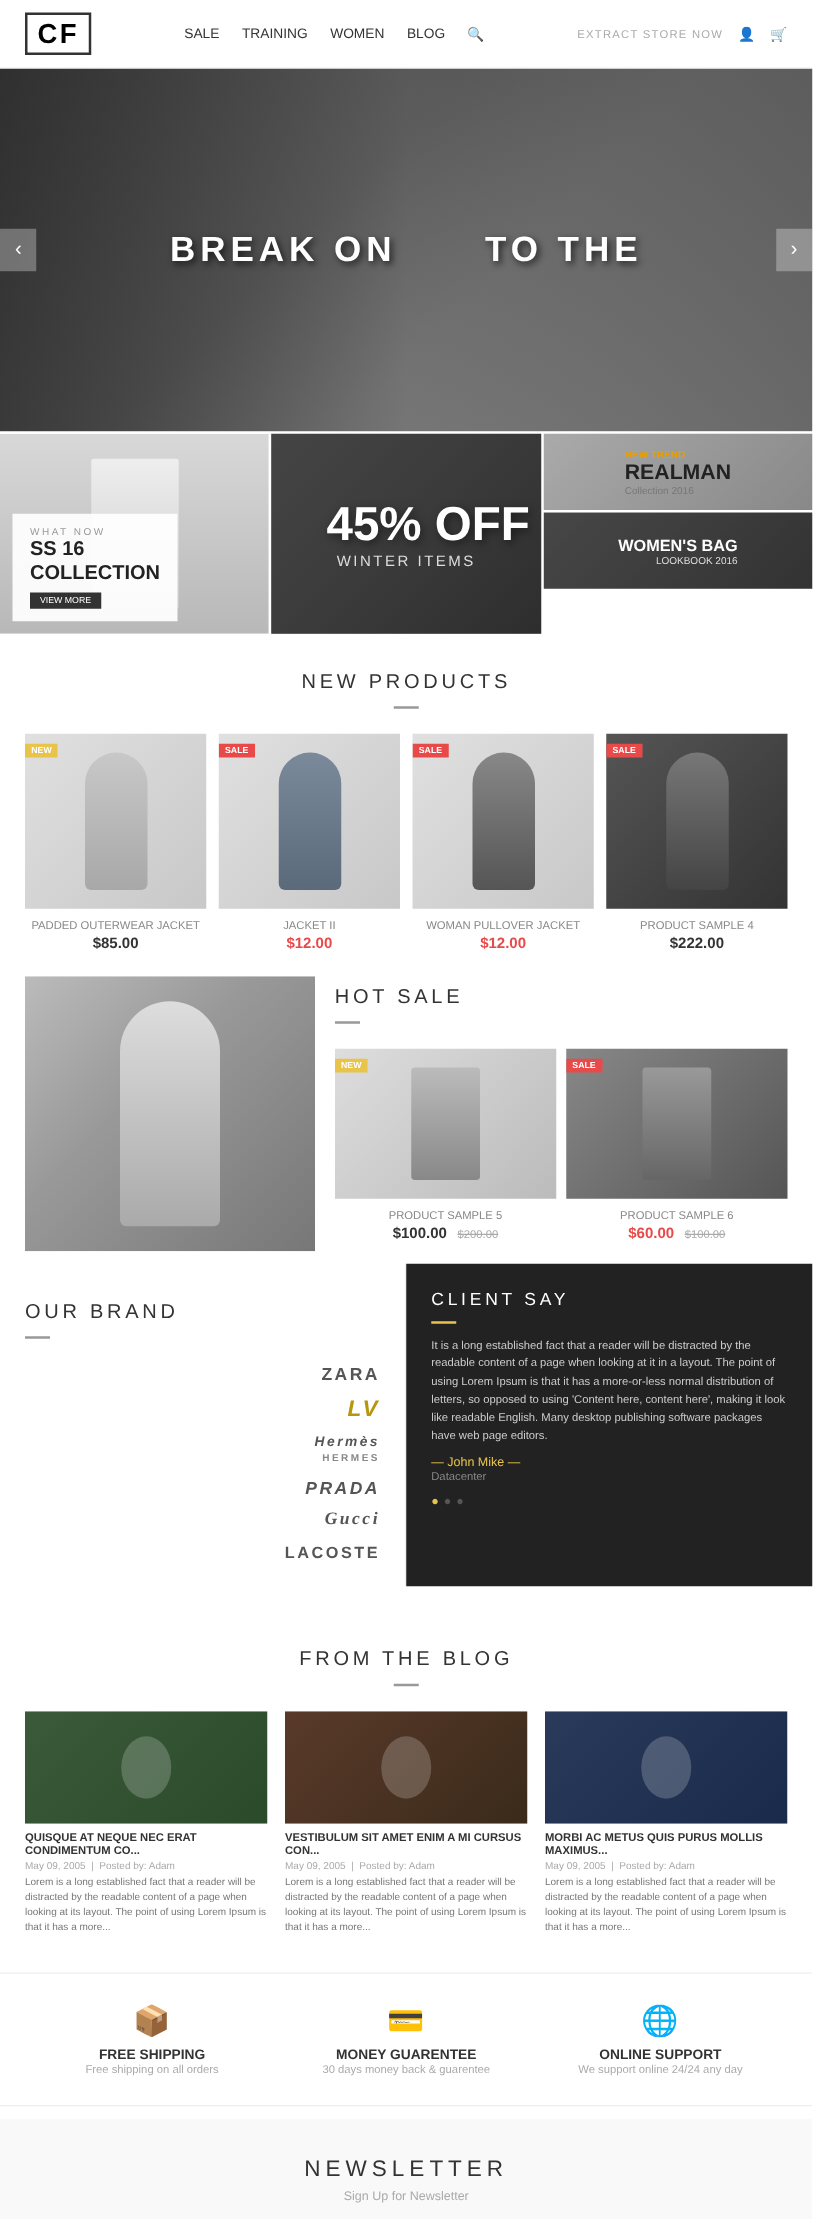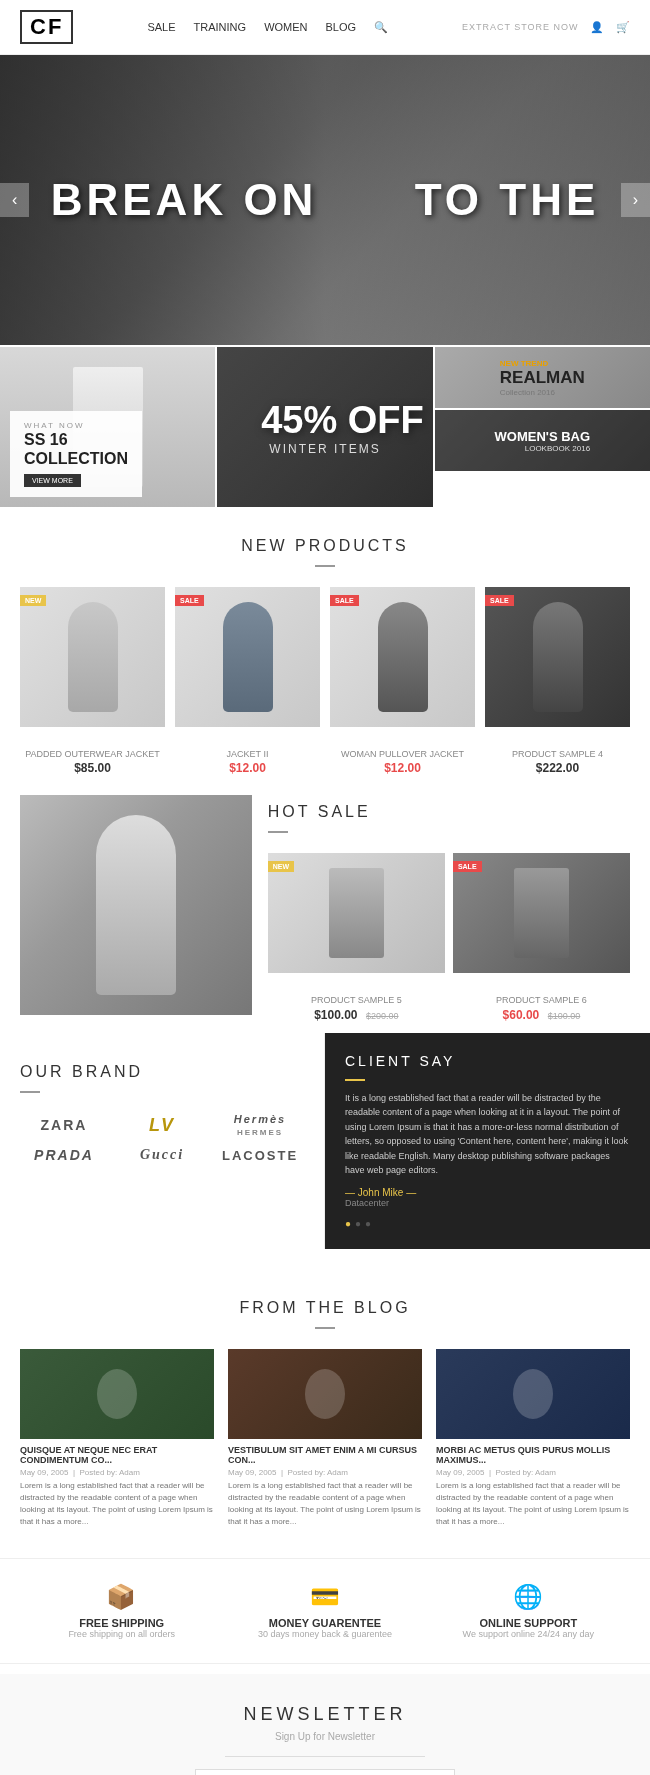--- a/index.html
+++ b/index.html
@@ -21,21 +21,21 @@
       background: linear-gradient(135deg, #4a4a4a 0%, #6a6a6a 40%, #8a8a8a 60%, #aaa 100%);
       display: flex; align-items: center; justify-content: center;
       position: relative; overflow: hidden;
     }
     .hero-overlay {
       position: absolute; inset: 0;
       background: linear-gradient(to right, rgba(30,30,30,0.6) 0%, rgba(60,60,60,0.3) 50%, rgba(40,40,40,0.5) 100%);
     }
     .hero-text {
       position: relative; z-index: 2; text-align: center;
-      color: #fff; font-size: 44px; font-weight: bold; letter-spacing: 4px; line-height: 1.3;
+      color: #fff; font-size: 28px; font-weight: bold; letter-spacing: 4px; line-height: 1.3;
       text-shadow: 2px 2px 6px rgba(0,0,0,0.7);
     }
     .hero-arrow {
       position: absolute; top: 50%; transform: translateY(-50%);
       background: rgba(255,255,255,0.3); color: #fff; padding: 8px 12px;
       cursor: pointer; z-index: 3; font-size: 16px;
     }
     .hero-arrow.left { left: 0; }
     .hero-arrow.right { right: 0; }
 
@@ -84,21 +84,21 @@
       background: linear-gradient(135deg, #e0e0e0, #c8c8c8);
       display: flex; align-items: center; justify-content: center;
       position: relative; overflow: hidden;
     }
     .product-tag {
       position: absolute; top: 8px; left: 0;
       background: #e8c44a; color: #fff; font-size: 7px; padding: 2px 5px;
       text-transform: uppercase; font-weight: bold;
     }
     .product-tag.sale { background: #e84a4a; }
-    .product-name { font-size: 9px; color: #888; margin-top: 22px; text-transform: uppercase; }
+    .product-name { font-size: 9px; color: #888; margin-top: 8px; text-transform: uppercase; }
     .product-price { font-size: 12px; color: #333; font-weight: bold; margin-top: 2px; }
     .product-price.sale { color: #e84a4a; }
     .hot-sale-grid { display: grid; grid-template-columns: 1fr 1fr; gap: 8px; }
     .hot-product-card { text-align: center; }
     .hot-product-img {
       width: 100%; height: 120px;
       background: linear-gradient(135deg, #ddd, #bbb);
       display: flex; align-items: center; justify-content: center;
       position: relative; overflow: hidden;
     }
@@ -109,22 +109,22 @@
     .hot-tag.sale { background: #e84a4a; }
 
     
     .brand-client-section {
       display: grid; grid-template-columns: 1fr 1fr; gap: 0; margin: 0 0 2px;
     }
     .our-brand {
       padding: 20px; border-right: 1px solid #eee;
     }
     .brand-grid {
-      display: grid; grid-template-columns: 1fr 1fr 1fr; gap: 10px; margin-top: 16px;
-      align-items: center; text-align: center;
+      display: grid; grid-template-columns: 1fr; gap: 10px; margin-top: 16px;
+      align-items: center; text-align: right;
     }
     .brand-name { font-size: 14px; font-weight: bold; color: #555; letter-spacing: 2px; }
     .client-say { background: #222; padding: 20px; color: #fff; }
     .client-say-title { font-size: 14px; letter-spacing: 3px; text-transform: uppercase; color: #fff; margin-bottom: 10px; }
     .client-say-text { font-size: 9px; color: #ccc; line-height: 1.6; margin-bottom: 10px; }
     .client-author { font-size: 10px; color: #e8c44a; }
     .client-role { font-size: 9px; color: #888; }
 
     
     .blog-section { padding: 20px; }

